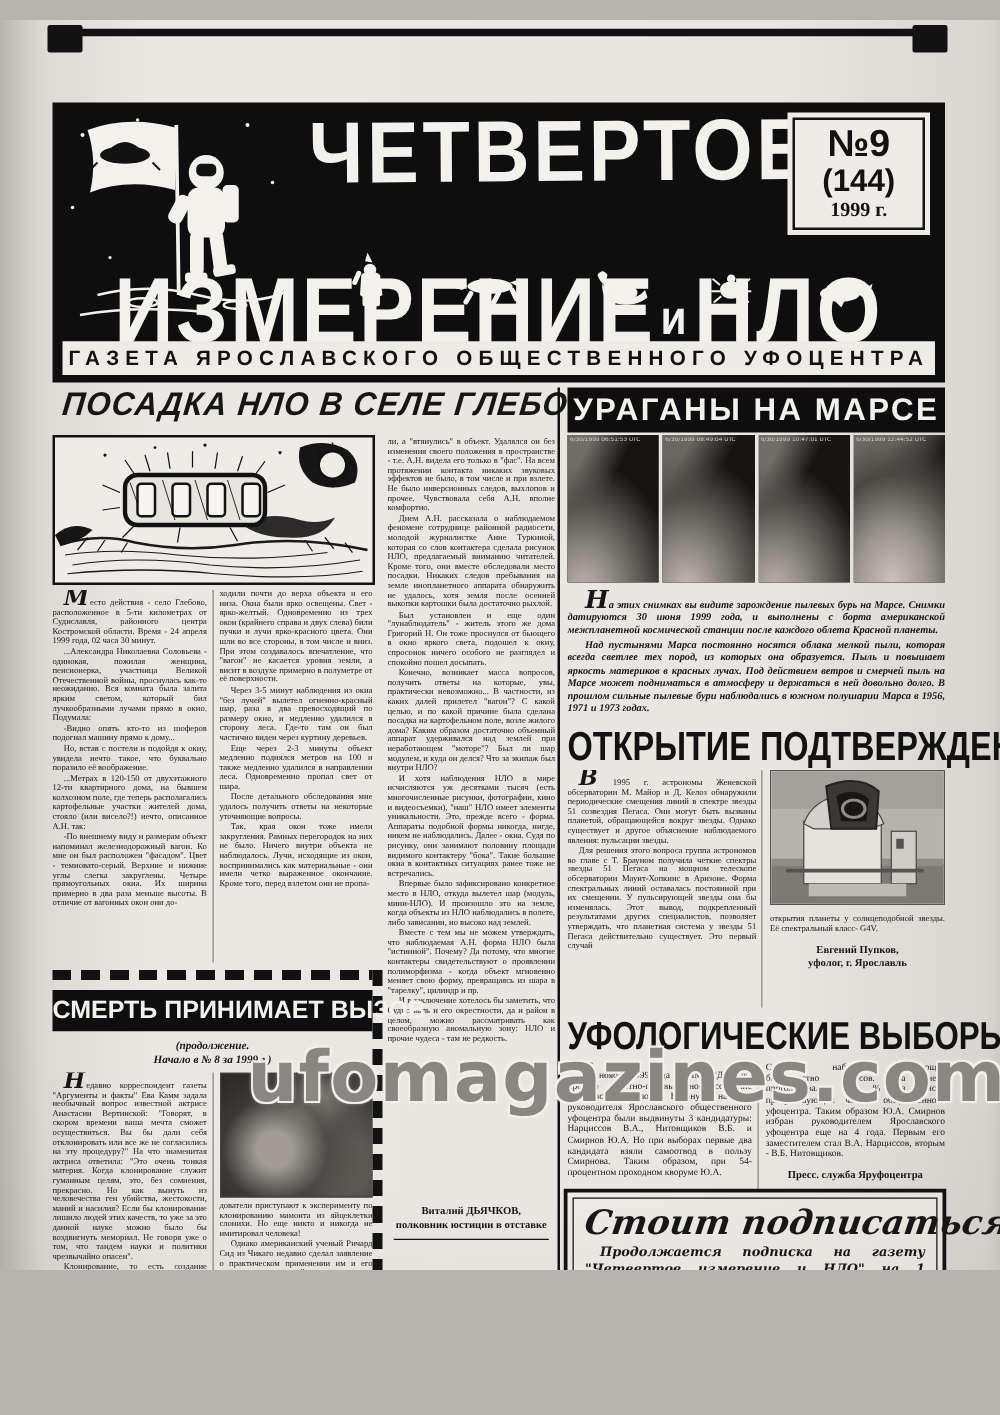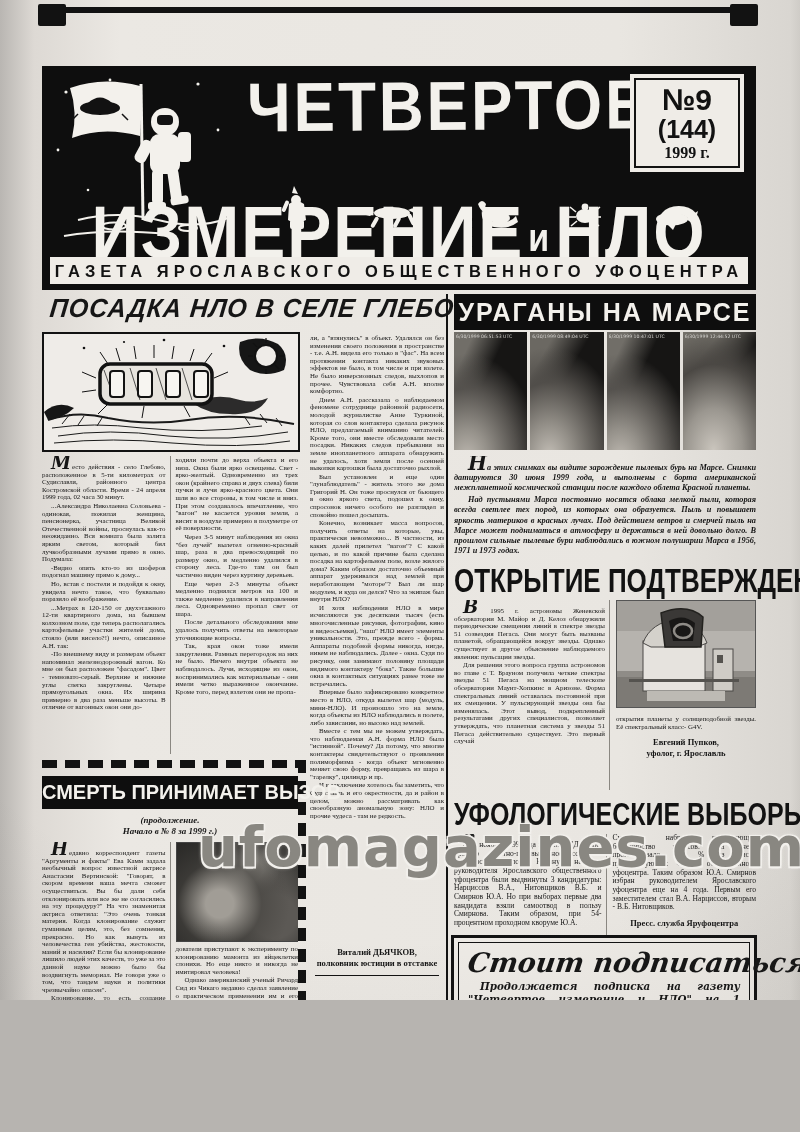--- a/index.html
+++ b/index.html
@@ -1,17 +1,17 @@
 <!DOCTYPE html>
 <html lang="ru"><head>
 <meta charset="utf-8">
 <style>
   html,body{margin:0;padding:0;}
   body{background:#b7b4b0;}
-  .page{position:relative;width:800px;height:1000px;margin:0 auto;overflow:hidden;
+  .page{position:relative;width:800px;height:1000px;margin:16px auto;overflow:hidden;
         background:linear-gradient(90deg,#b9b6b2 0,#ddd9d4 34px,#ebe8e3 120px,#e9e6e1 620px,#d9d6d1 790px,#cfccc7 800px);
         font-family:"Liberation Serif",serif;color:#161616;}
   .page::after{content:"";position:absolute;left:0;top:0;width:100%;height:100%;pointer-events:none;
         background:radial-gradient(120% 90% at 50% 40%,transparent 60%,rgba(60,58,55,.12) 100%);}
   
   .topbar{position:absolute;left:40px;top:7px;width:716px;height:6px;background:#121212;}
   .corner{position:absolute;top:4px;width:28px;height:22px;background:#121212;border-radius:2px;}
   .corner.l{left:38px;} .corner.r{left:730px;}
   .masthead{position:absolute;left:42px;top:66px;width:714px;height:224px;background:#0e0e0e;color:#f3f1ec;}
   .mast-title1{position:absolute;left:188px;top:0px;width:436px;text-align:center;

